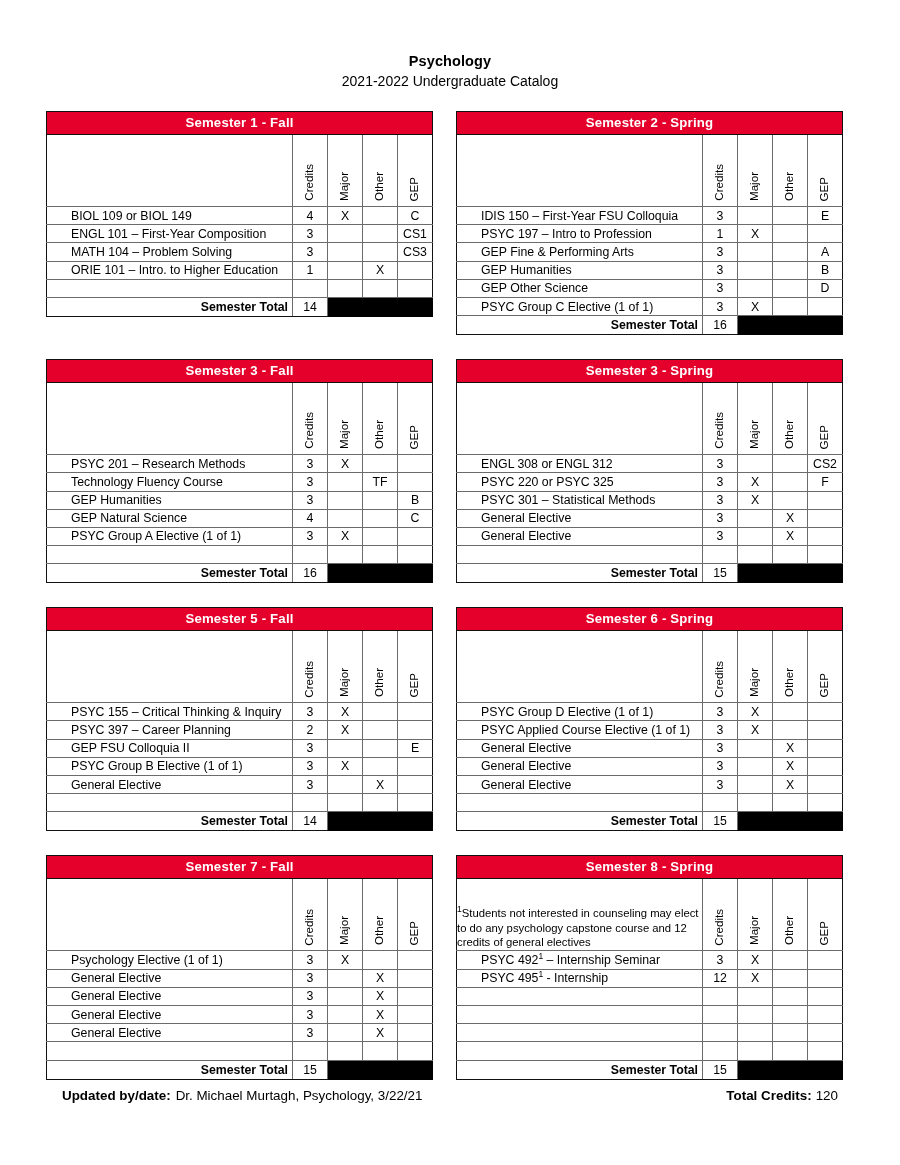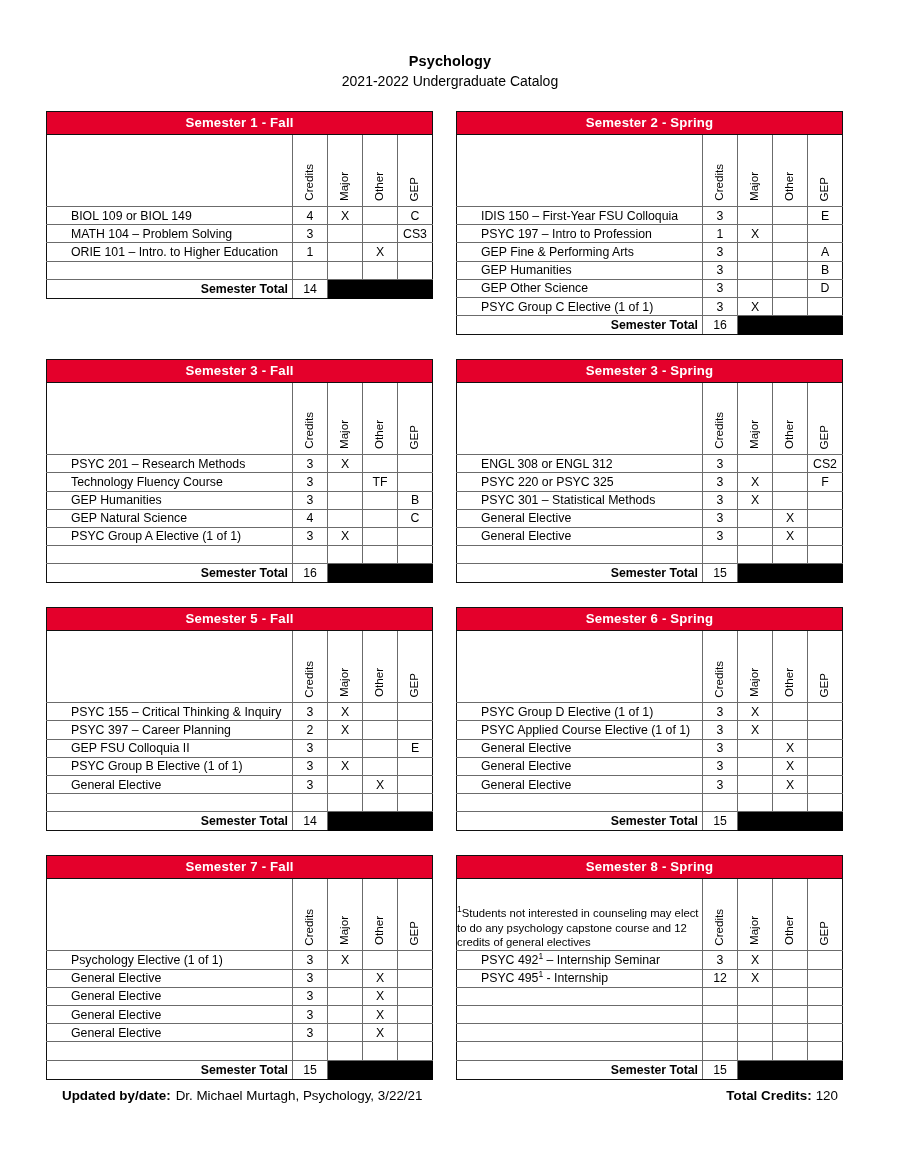--- a/index.html
+++ b/index.html
@@ -187,20 +187,27 @@
               <td class="outer-r">
                 <span class="rot">GEP</span>
               </td>
             </tr>
             <tr class="row">
               <td class="name outer-l">BIOL 109 or BIOL 149</td>
               <td class="mark">4</td>
               <td class="mark">X</td>
               <td class="mark"></td>
               <td class="mark outer-r">C</td>
+            </tr>
+            <tr class="row">
+              <td class="name outer-l">ENGL 101 – First-Year Composition</td>
+              <td class="mark">3</td>
+              <td class="mark"></td>
+              <td class="mark"></td>
+              <td class="mark outer-r">CS1</td>
             </tr>
             <tr class="row">
               <td class="name outer-l">MATH 104 – Problem Solving</td>
               <td class="mark">3</td>
               <td class="mark"></td>
               <td class="mark"></td>
               <td class="mark outer-r">CS3</td>
             </tr>
             <tr class="row">
               <td class="name outer-l">ORIE 101 – Intro. to Higher Education</td>

